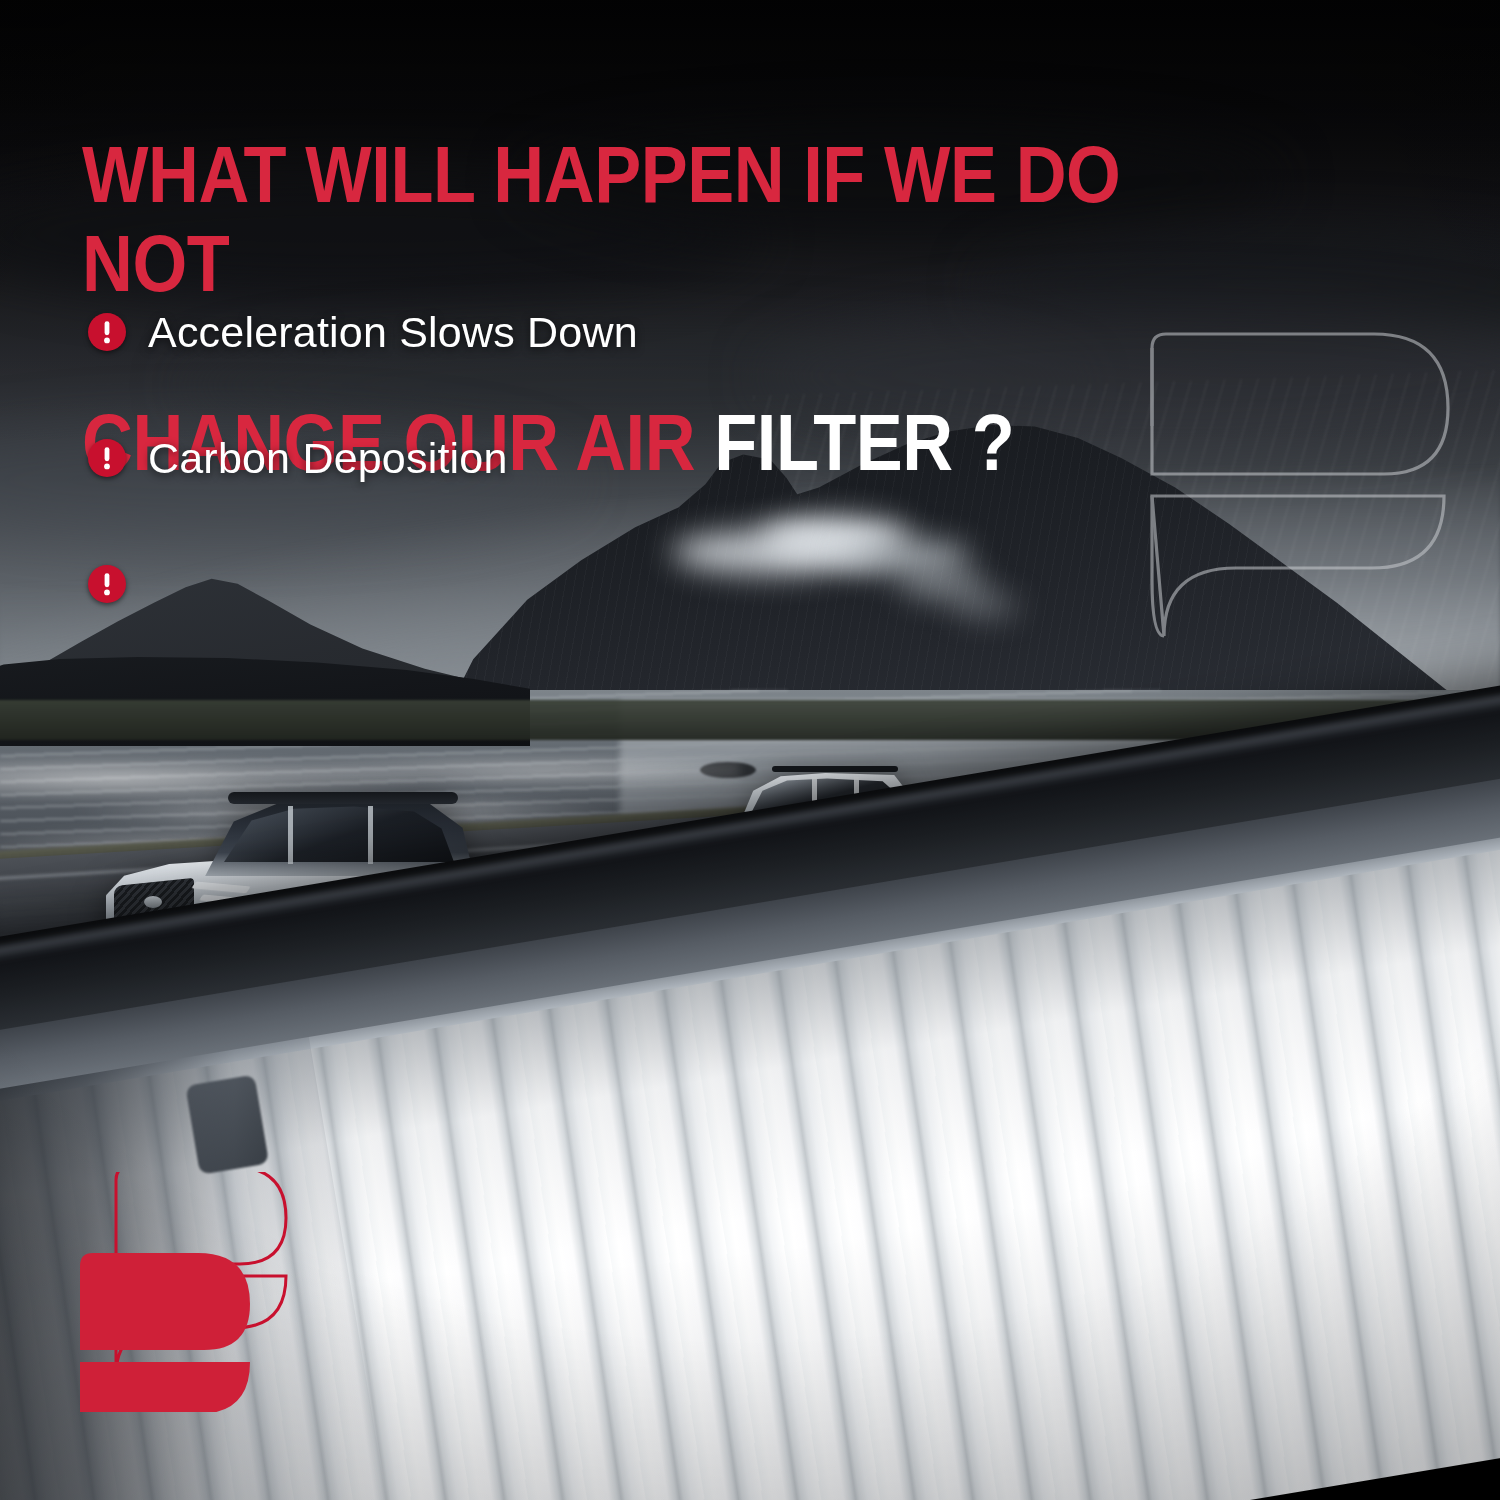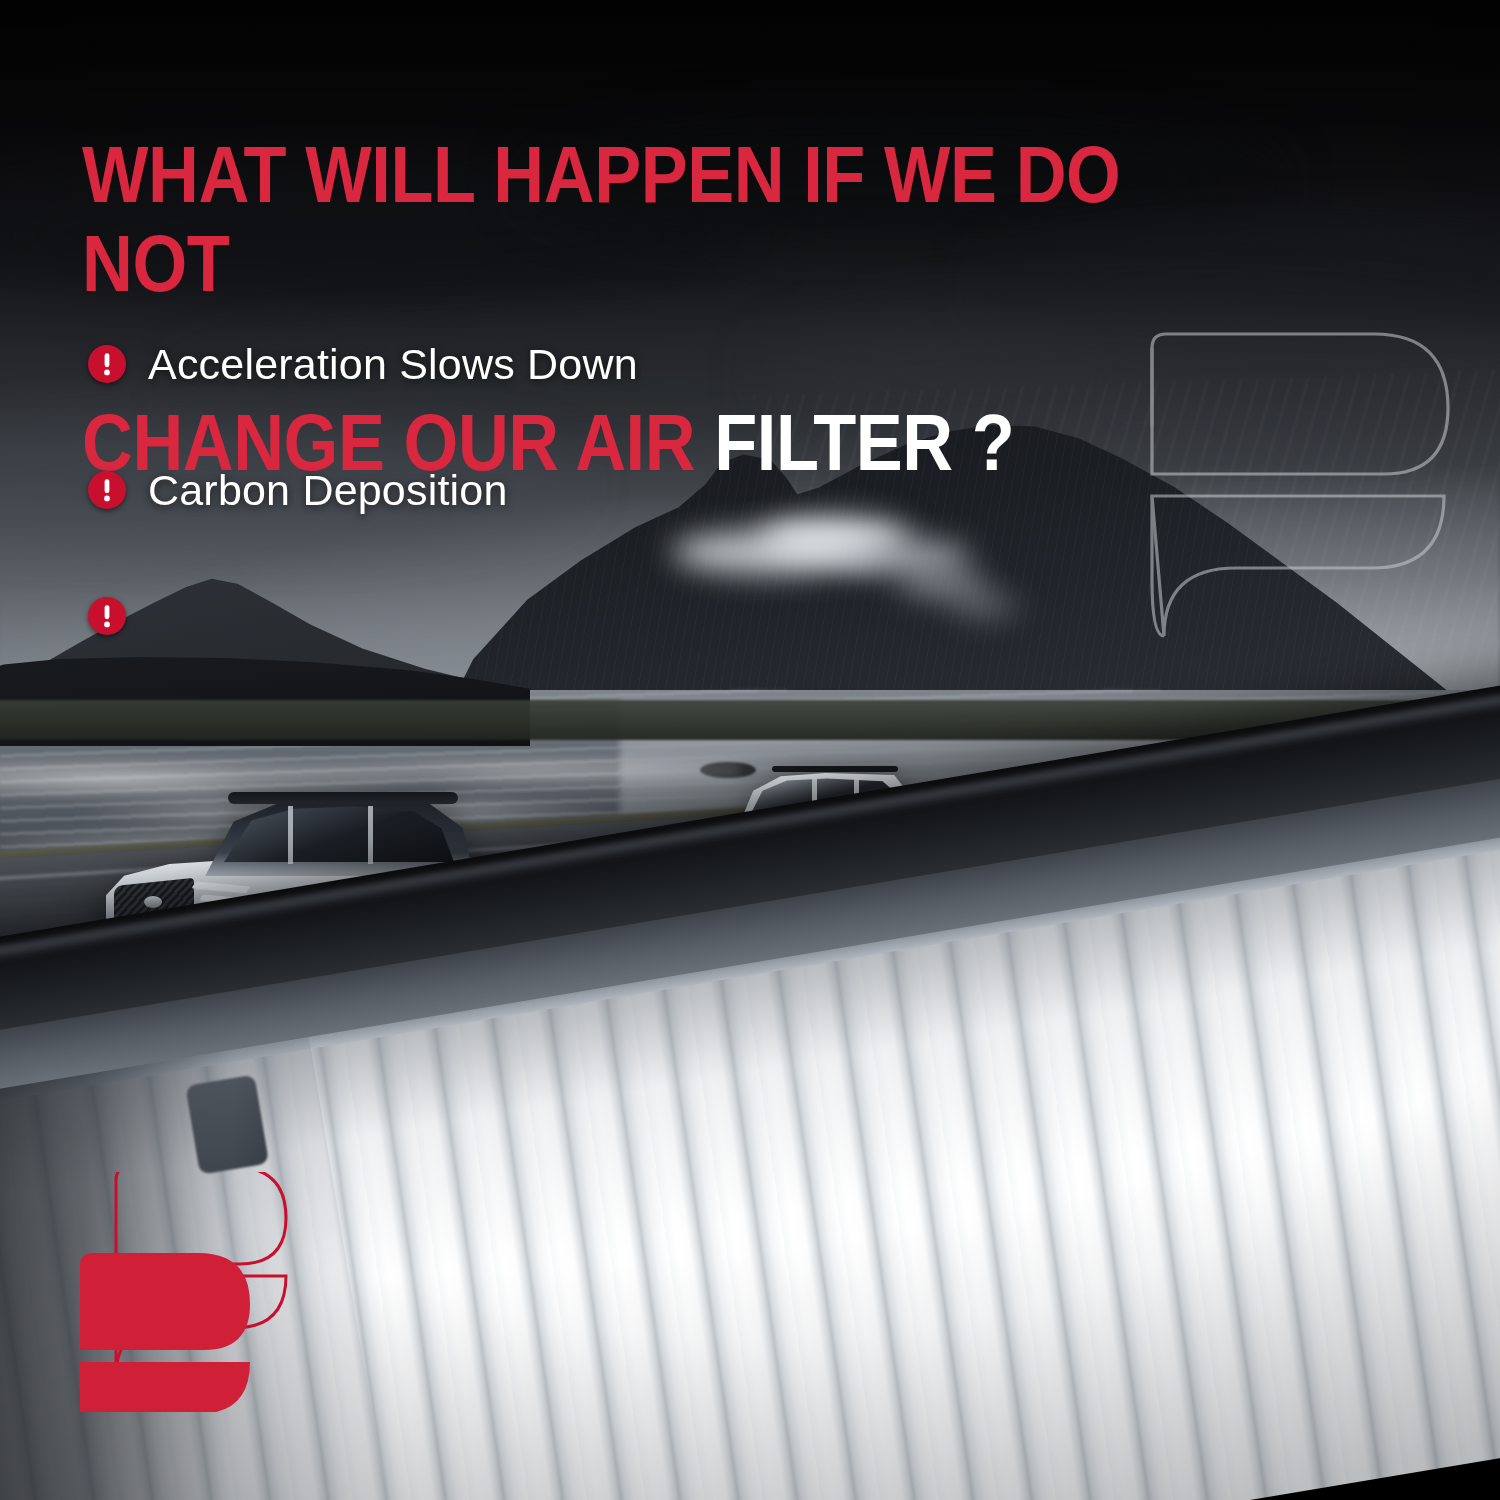--- a/index.html
+++ b/index.html
@@ -392,21 +392,21 @@
     position:absolute;left:82px;top:40px;width:1320px;
     font-weight:700;font-size:80px;line-height:1.12;
     letter-spacing:-0.5px;
     transform:scaleX(.88);transform-origin:left top;
     text-transform:uppercase;
     white-space:pre-line;
   }
   .hl-red{color:#D8273F;}
   .hl-white{color:#FFFFFF;}
 
-  .bullets{position:absolute;left:88px;top:300px;width:860px;margin-top:32px;}
+  .bullets{position:absolute;left:88px;top:300px;width:860px;}
   .bullet{display:flex;align-items:center;gap:22px;height:64px;margin-bottom:62px;}
   .badge{
     flex:0 0 auto;width:38px;height:38px;border-radius:50%;
     background:#C8102E;
     display:flex;align-items:center;justify-content:center;
     box-shadow:0 2px 5px rgba(0,0,0,.5);
   }
   .badge svg{display:block;}
   .bullet-label{
     color:#ffffff;font-size:43px;font-weight:400;line-height:1;

